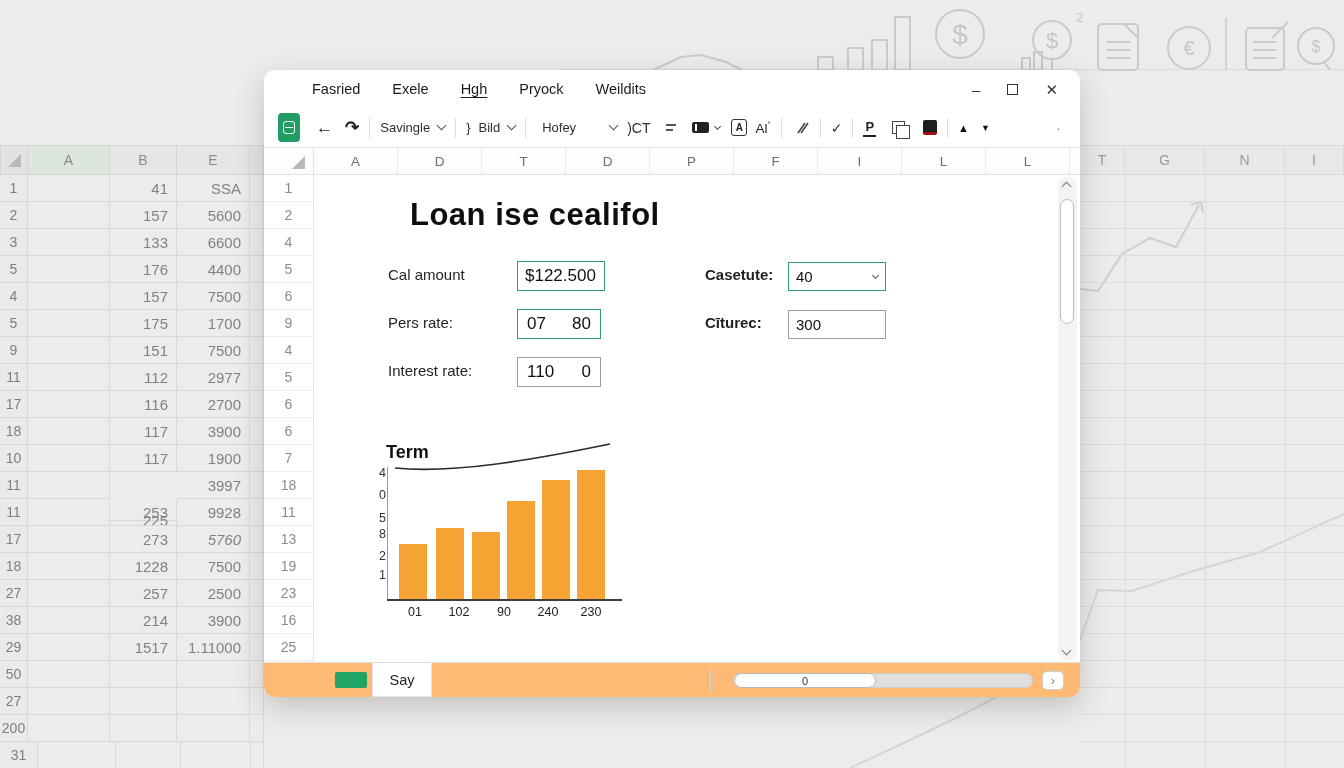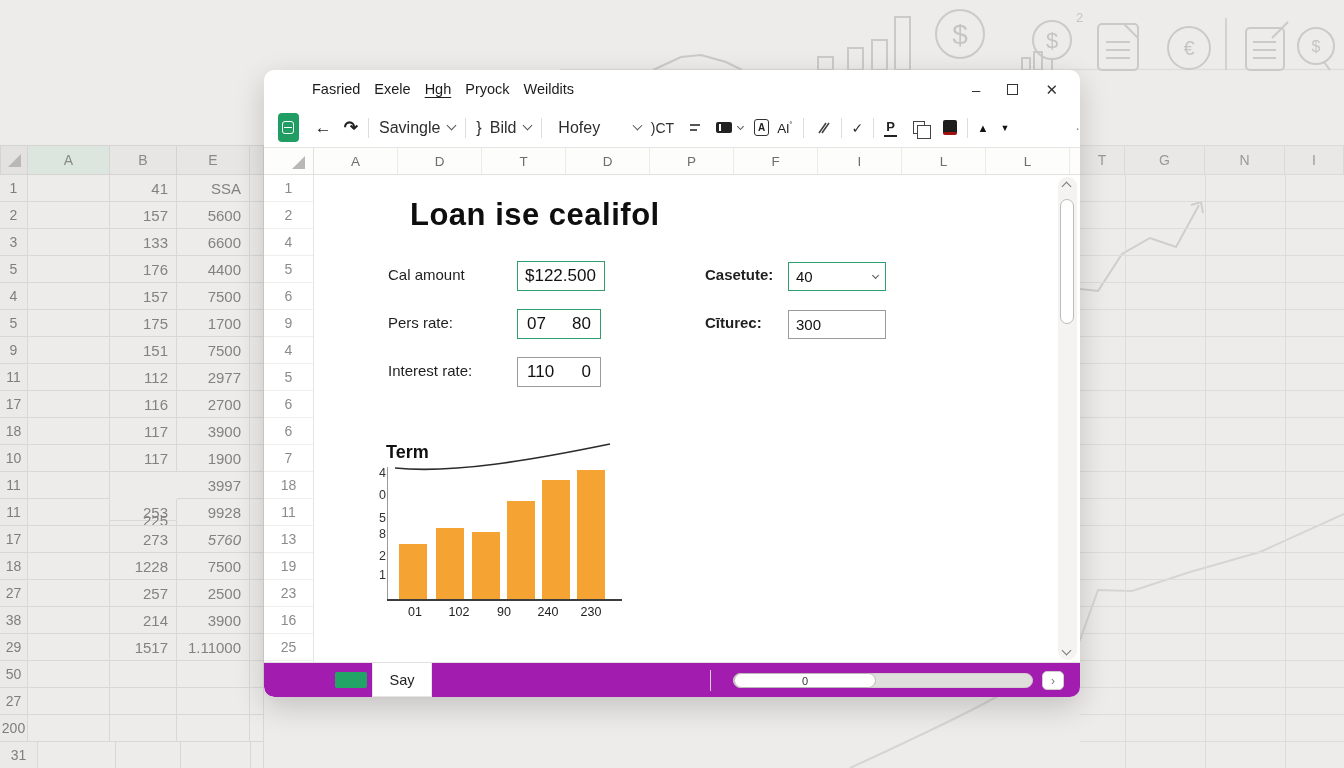--- a/index.html
+++ b/index.html
@@ -32,35 +32,35 @@
         background-image:repeating-linear-gradient(to bottom, transparent 0 26px, #DDDCD9 26px 27px); }
   .bgr-vline { position:absolute; top:0; width:1px; height:594px; background:#DDDCD9; }
 
   
   .window { position:absolute; left:264px; top:70px; width:816px; height:627px;
         background:#FFFFFF; border-radius:10px; box-shadow:0 10px 30px rgba(0,0,0,0.18);
         z-index:10; overflow:hidden; }
 
   
   .menubar { position:relative; height:38px; display:flex; align-items:center; padding-left:48px; }
-  .menu-item { font-size:14.5px; color:#1c1c1c; margin-right:14px; cursor:default; }
+  .menu-item { font-size:14.5px; color:#1c1c1c; margin-right:32px; cursor:default; }
   .menu-underline { text-decoration:underline; text-underline-offset:3px; }
   .win-controls { position:absolute; right:22px; top:0; height:38px; display:flex; align-items:center; gap:27px; }
   .wc { color:#333; font-size:15px; line-height:1; cursor:default; }
   .wc-max { width:11px; height:11px; border:1.4px solid #333; }
 
   
   .toolbar { position:relative; height:39px; display:flex; align-items:center; color:#2b2b2b; }
   .tb-sep { width:1px; height:20px; background:#DEDDDA; margin:0 10px; }
   .applogo { position:relative; width:22px; height:29px; margin-left:14px; background:#1F9D63;
         border-radius:4px; display:flex; align-items:center; justify-content:center; }
   .applogo .inner { width:12px; height:13px; border:1.6px solid #fff; border-radius:3px; position:relative; }
   .applogo .inner::after { content:""; position:absolute; left:1px; right:1px; top:4.5px; height:1.6px; background:#fff; }
   .tb-arrow { font-size:17px; font-weight:bold; color:#222; margin-left:16px; }
-  .tb-dd { display:flex; align-items:center; font-size:16px; color:#2e2e2e; gap:8px; }
+  .tb-dd { display:flex; align-items:center; font-size:13px; color:#2e2e2e; gap:8px; }
   .chev { width:7px; height:7px; border-right:1.6px solid #555; border-bottom:1.6px solid #555;
         transform:rotate(45deg); margin-top:-4px; }
   .chev-sm { width:5px; height:5px; border-right:1.4px solid #555; border-bottom:1.4px solid #555;
         transform:rotate(45deg); margin-top:-2px; }
   .tb-txt { font-size:14px; color:#2e2e2e; }
   .eq-icon { display:flex; flex-direction:column; gap:3px; }
   .eq-icon i { display:block; height:1.8px; background:#555; }
   .fill-icon { width:17px; height:11px; background:#222; border-radius:2px; position:relative; }
   .fill-icon::after { content:""; position:absolute; left:3px; top:2px; bottom:2px; width:2px; background:#fff; }
   .boxa { width:16px; height:17px; border:1.6px solid #333; border-radius:3px; font-size:10px;
@@ -115,21 +115,21 @@
 
   
   .vscroll { position:absolute; right:3px; top:107px; width:19px; height:483px; background:#F4F3F1; border-radius:9px; }
   .vthumb { position:absolute; left:2px; top:22px; width:14px; height:125px; background:#fff;
         border:1px solid #BDBCB9; border-radius:7px; }
   .vchev { position:absolute; left:5px; width:7px; height:7px; border-right:1.6px solid #777; border-bottom:1.6px solid #777; }
   .vchev.up { top:6px; transform:rotate(-135deg); }
   .vchev.down { bottom:6px; transform:rotate(45deg); }
 
   
-  .tabbar { position:absolute; left:0; bottom:0; width:976px; height:35px; background:#a21caf;
+  .tabbar { position:absolute; left:0; bottom:0; width:976px; height:35px; background:#fdba74;
         border-top:1px solid #E1E0DD; border-radius:0 0 10px 10px; }
   .tab-indicator { position:absolute; left:71px; top:9px; width:32px; height:16px; background:#22A466; border-radius:2px; }
   .sheet-tab { position:absolute; left:108px; top:0; width:60px; height:34px; background:#fff;
         border:1px solid #E5E4E1; border-top:none; display:flex; align-items:center; justify-content:center;
         font-size:14.5px; color:#222; }
   .tb-sep2 { position:absolute; left:446px; top:7px; width:1px; height:21px; background:#D8D7D4; }
   .hscroll { position:absolute; left:469px; top:10px; width:566px; max-width:300px; height:15px;
         background:#DFDEDC; border:1px solid #CFCECB; border-radius:8px; }
   .hthumb { position:absolute; left:0; top:-1px; width:142px; height:15px; background:#fff;
         border:1px solid #B9B8B5; border-radius:8px; display:flex; align-items:center; justify-content:center;

